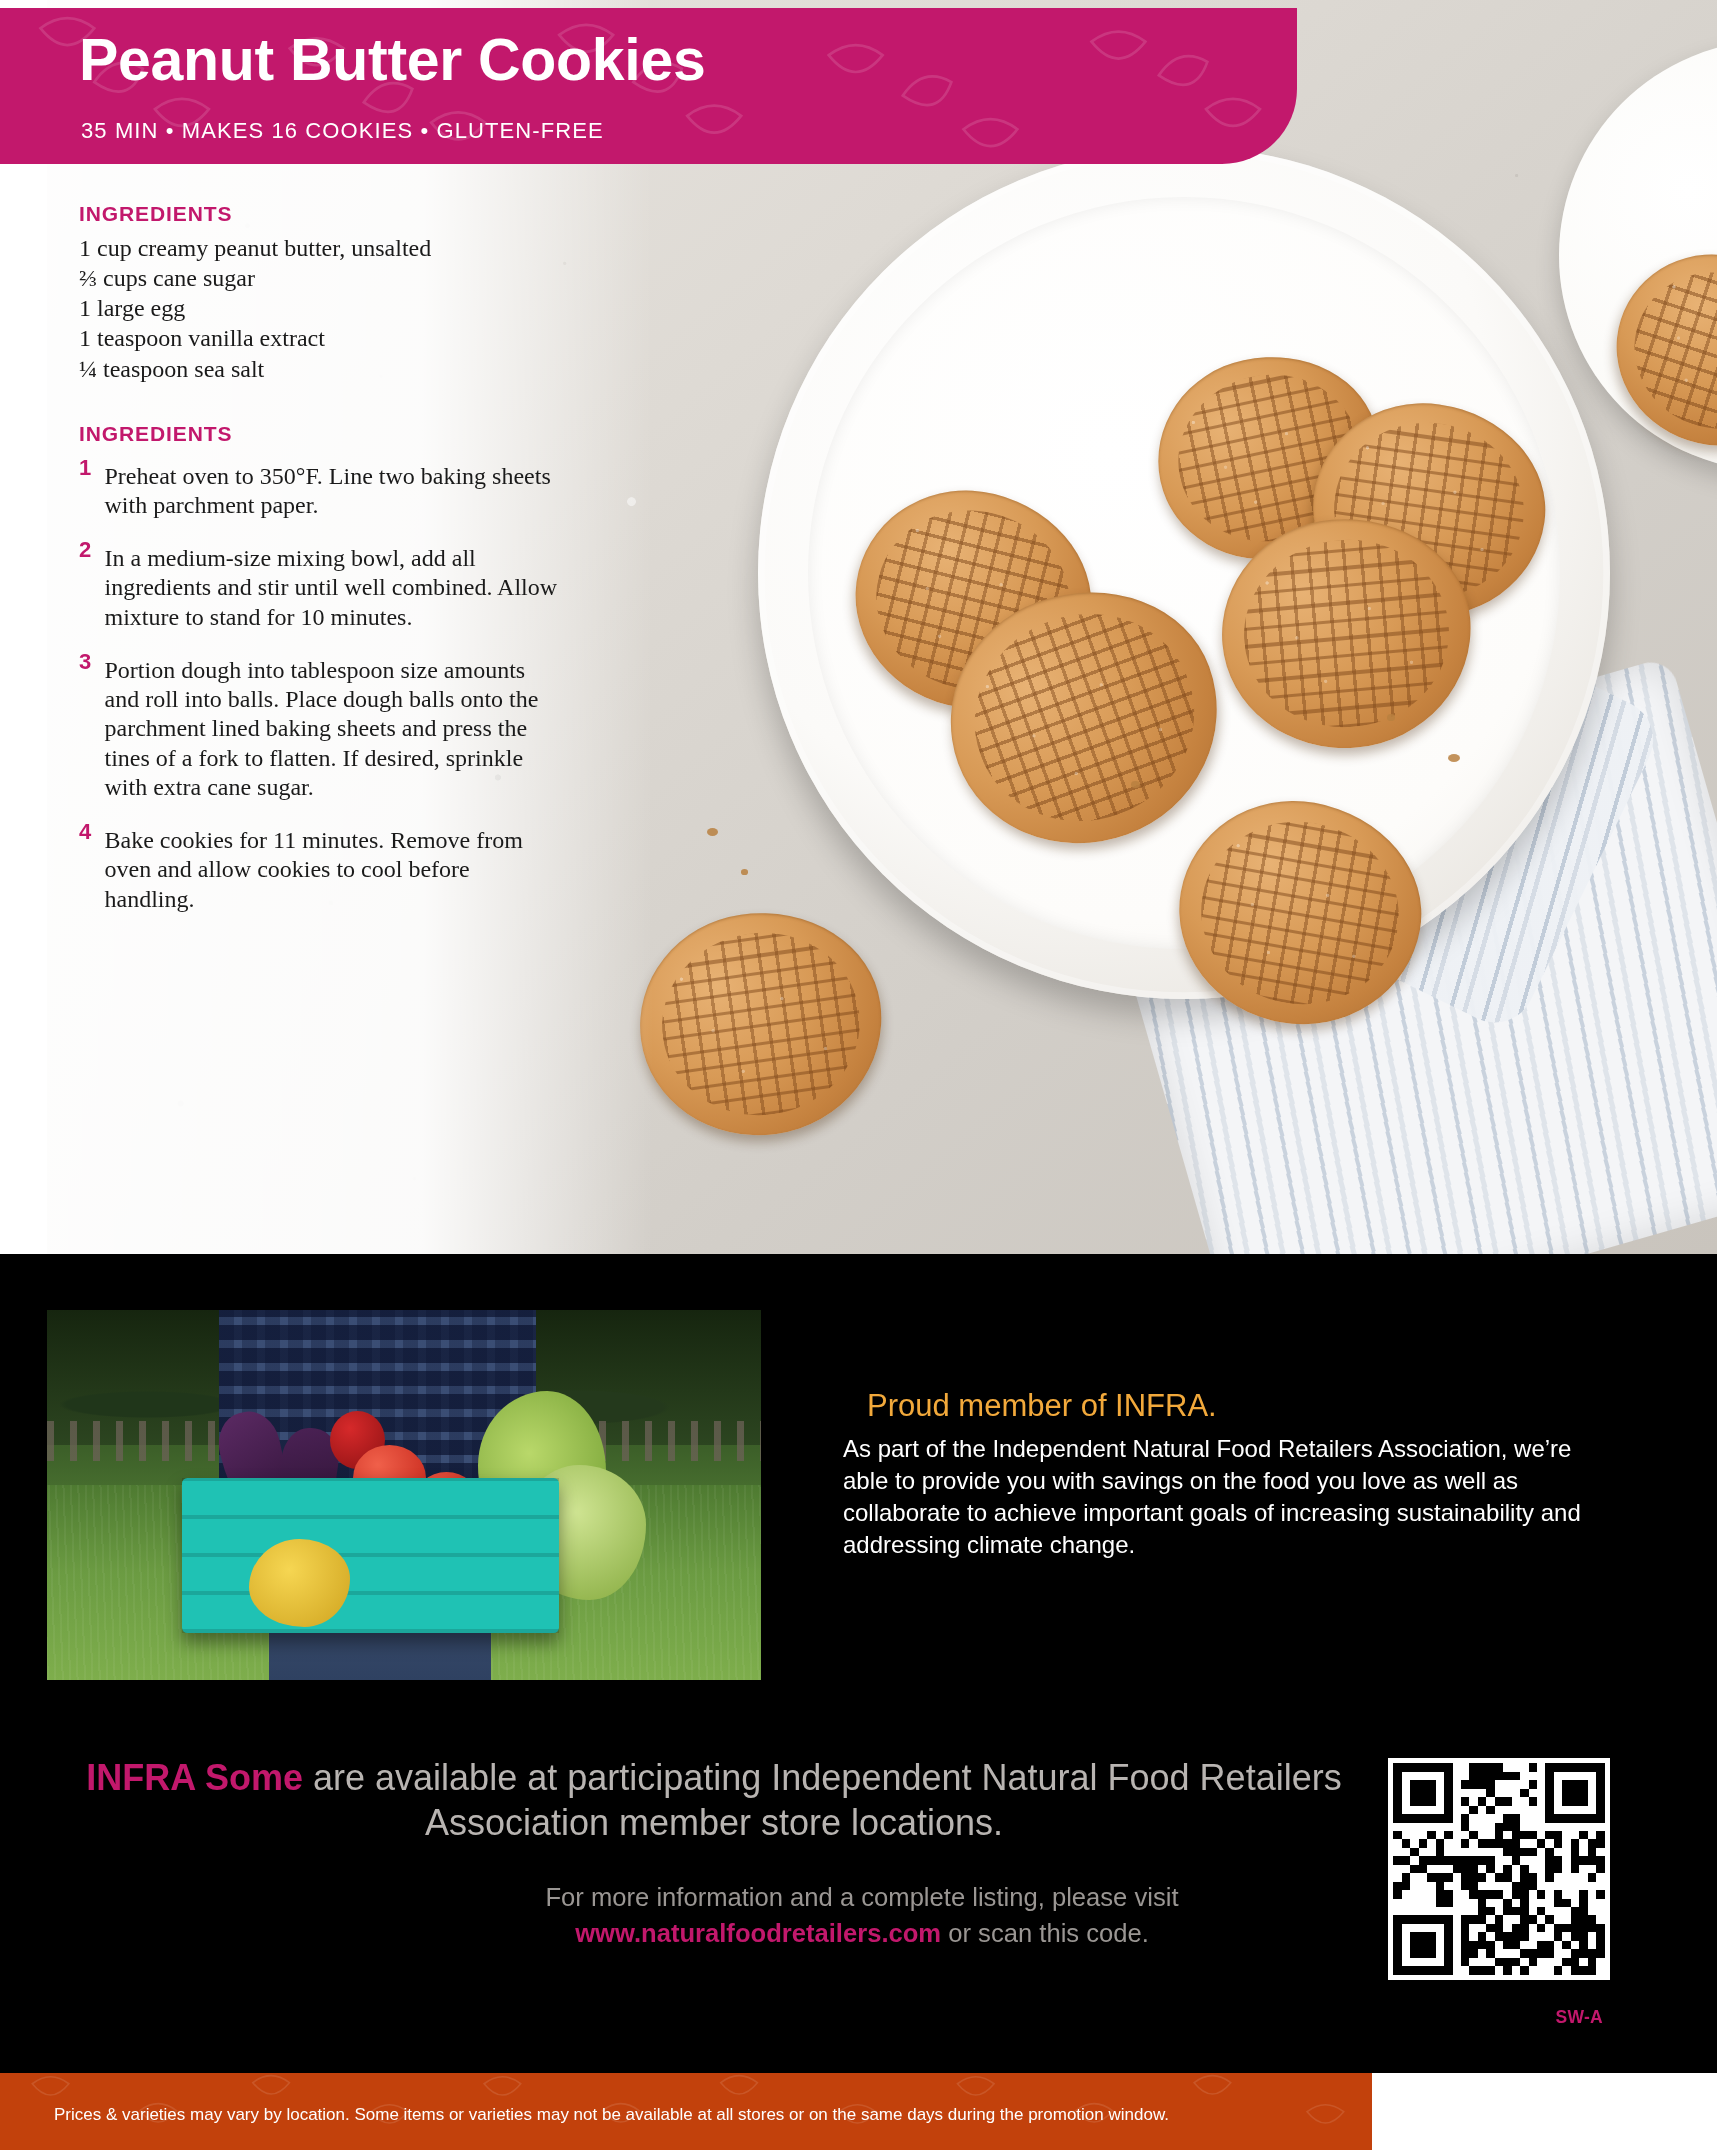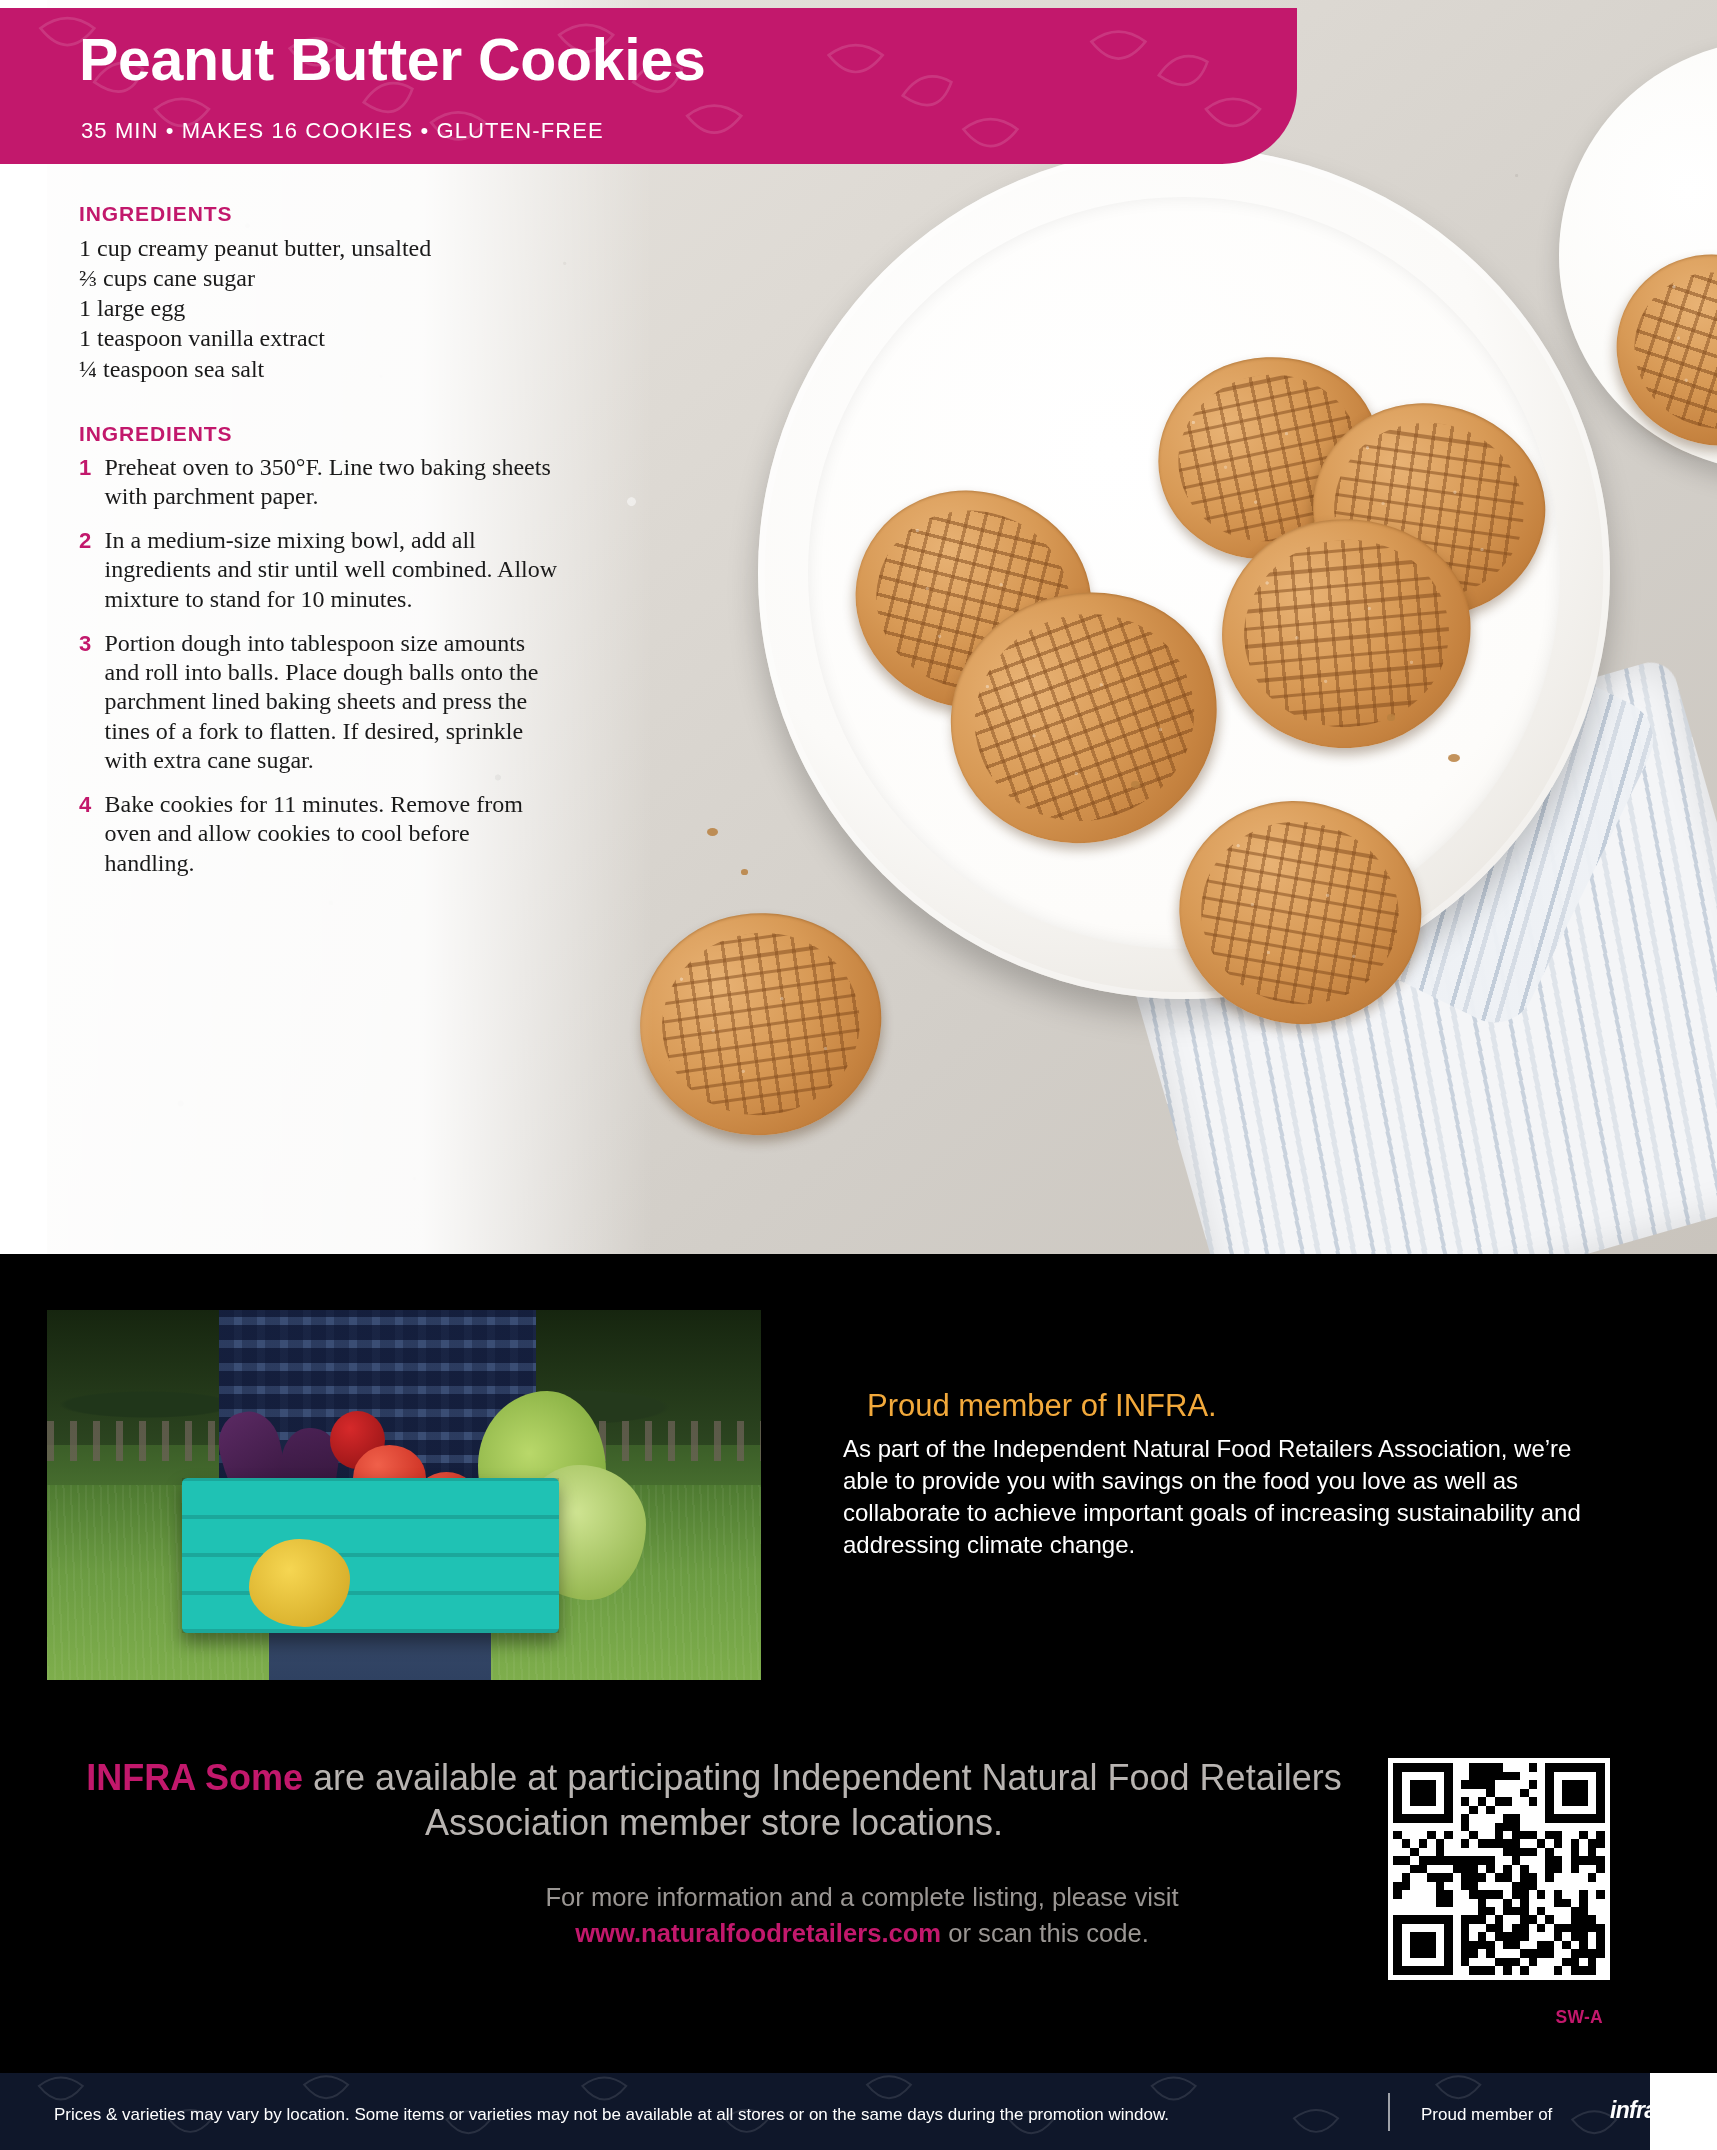--- a/index.html
+++ b/index.html
@@ -241,21 +241,21 @@
     color: #1a1a1a;
   }
   .dir-num {
     color: #c2186c;
     font-weight: bold;
     font-family: "Liberation Sans", sans-serif;
     font-size: 22px;
     min-width: 17.5px;
     padding-top: 2px;
   }
-  .dir-body { max-width: 458px; }
+  .dir-body { max-width: 458px; margin-top: 9px; }
 
   
   .black-section {
     position: absolute;
     left: 0; top: 1254px;
     width: 1718px; height: 819px;
     background: #000000;
   }
 
   
@@ -393,22 +393,22 @@
     font-size: 17.5px;
     font-weight: bold;
     color: #c2186c;
     letter-spacing: 0.3px;
   }
 
   
   .footer {
     position: absolute;
     left: 0; top: 2073px;
-    width: 1650px; height: 77px;
-    background: #0f172a;
+    width: 1372px; height: 77px;
+    background: #c2410c;
     overflow: hidden;
   }
   .footer .leafpat { position: absolute; inset: 0; opacity: .2; }
   .footer-text {
     position: absolute;
     left: 54px; top: 32px;
     font-size: 17px;
     color: #ffffff;
   }
   .footer-divider {

